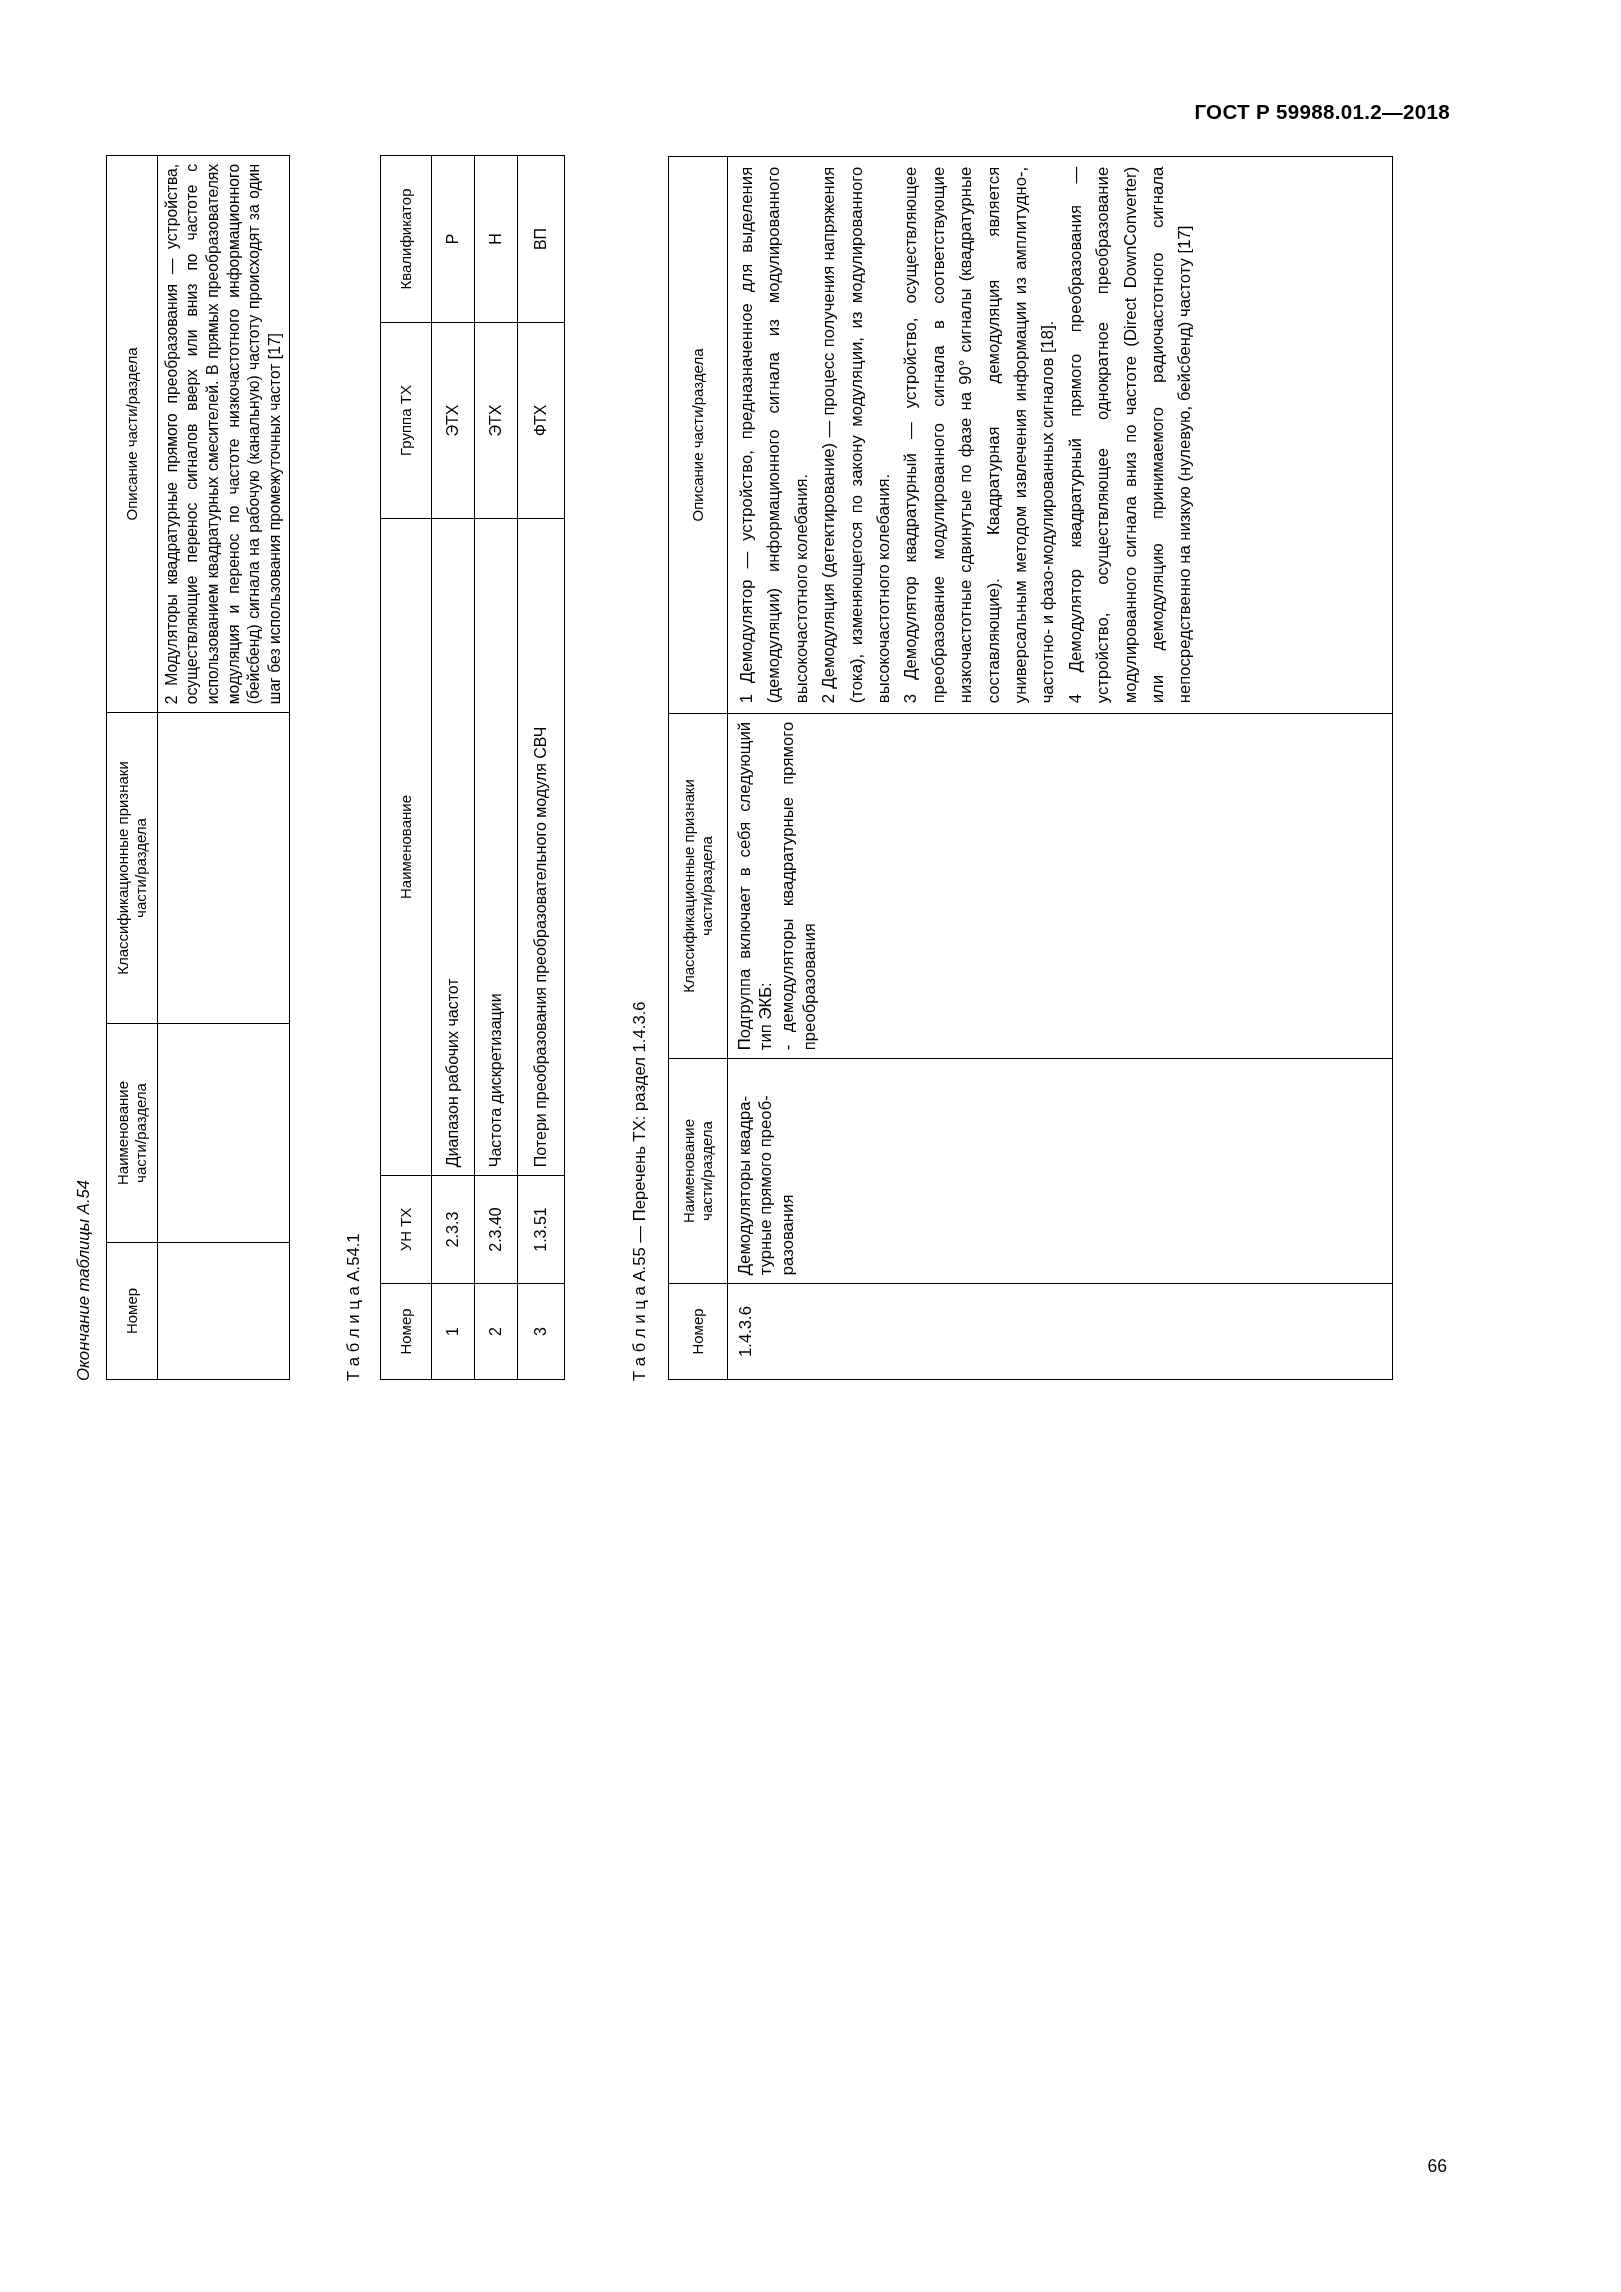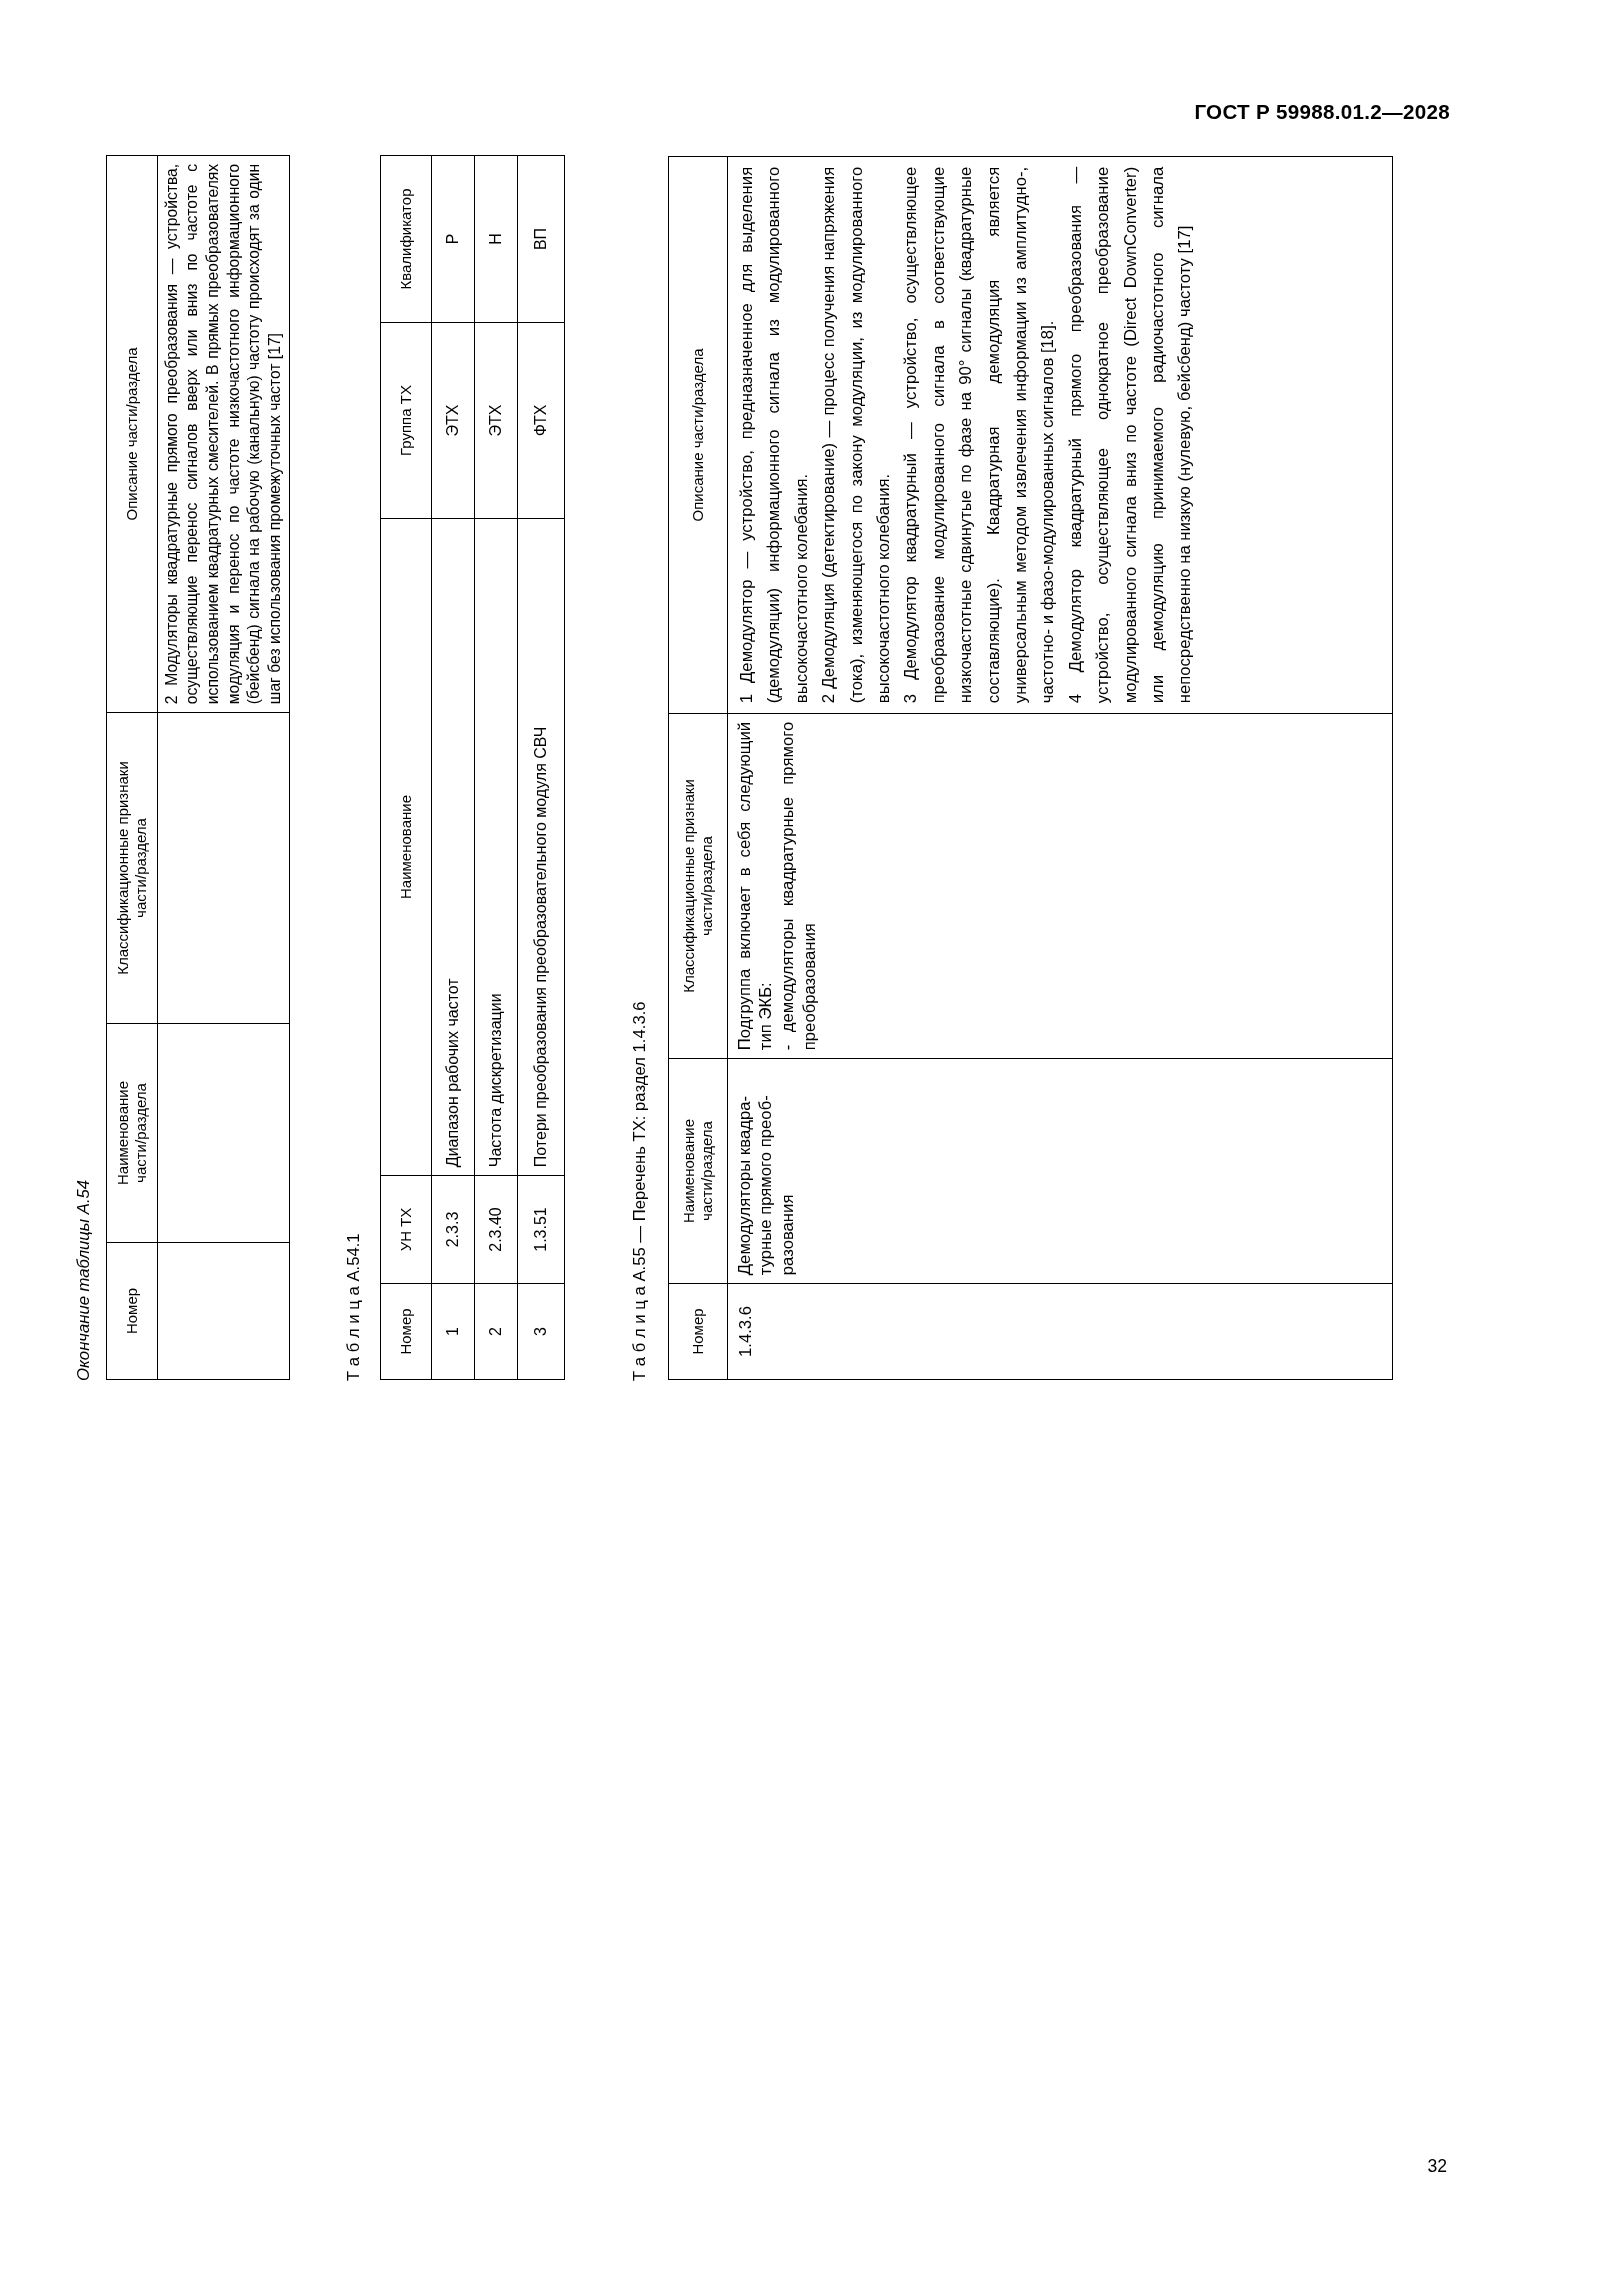--- a/index.html
+++ b/index.html
@@ -86,21 +86,21 @@
   .gost td.paras { font-size: 16.7px; line-height: 21.6px; padding: 5.9px 7.8px; }
   .gost td.paras .para { text-align: justify; }
   .gost td.desc55 .para { margin: 0; }
   .gost td.num-top { text-align: center; padding-top: 7.8px; font-size: 16.7px; }
 </style>
 </head>
 <body>
 
 <div class="page">
 
-  <div class="doc-code">ГОСТ Р 59988.01.2—2028</div>
+  <div class="doc-code">ГОСТ Р 59988.01.2—2018</div>
 
   <div class="rot caption italic" style="left:71px; top:1381px;">Окончание таблицы А.54</div>
 
   <div class="rot" style="left:106px; top:1380px; width:1223px; height:181px;">
     <table class="gost" style="width:1223px;">
       <colgroup>
         <col style="width:137px">
           <col style="width:219px">
           <col style="width:311px">
           <col style="width:557px">
@@ -200,16 +200,16 @@
             <div class="para">1 Демодулятор — устройство, предназначенное для выделения (демодуляции) информационного сигнала из модулированного высокочастотного колебания.</div>
             <div class="para">2 Демодуляция (детектирование) — процесс получения напряжения (тока), изменяющегося по закону модуляции, из модулированного высокочастотного колебания.</div>
             <div class="para">3 Демодулятор квадратурный — устройство, осуществляющее преобразование модулированного сигнала в соответствующие низкочастотные сдвинутые по фазе на 90° сигналы (квадратурные составляющие). Квадратурная демодуляция является универсальным методом извлечения информации из амплитудно-, частотно- и фазо-модулированных сигналов [18].</div>
             <div class="para">4 Демодулятор квадратурный прямого преобразования — устройство, осуществляющее однократное преобразование модулированного сигнала вниз по частоте (Direct DownConverter) или демодуляцию принимаемого радиочастотного сигнала непосредственно на низкую (нулевую, бейсбенд) частоту [17]</div>
           </td>
         </tr>
       </tbody>
     </table>
   </div>
 
-  <div class="page-number">32</div>
+  <div class="page-number">66</div>
 
 </div>
 
 
 </body></html>

